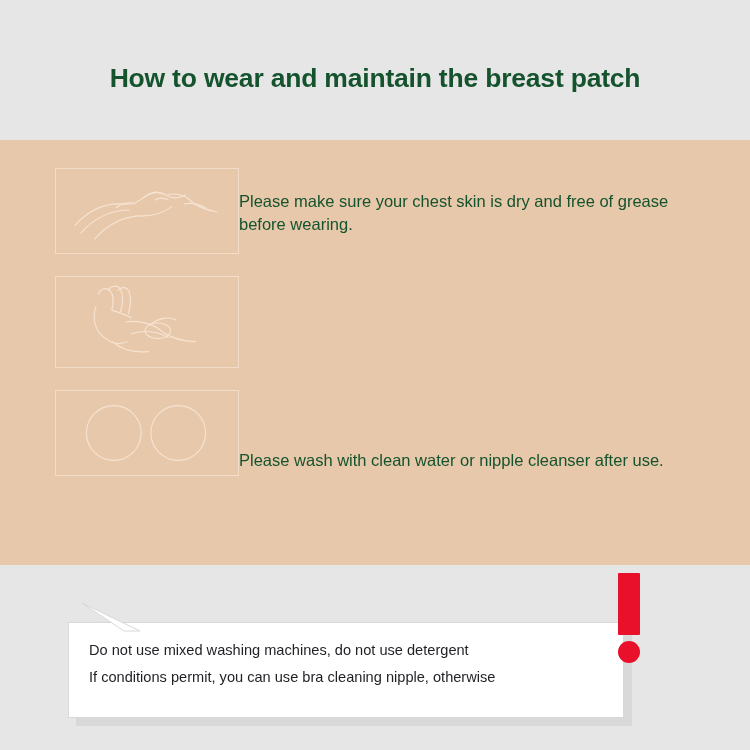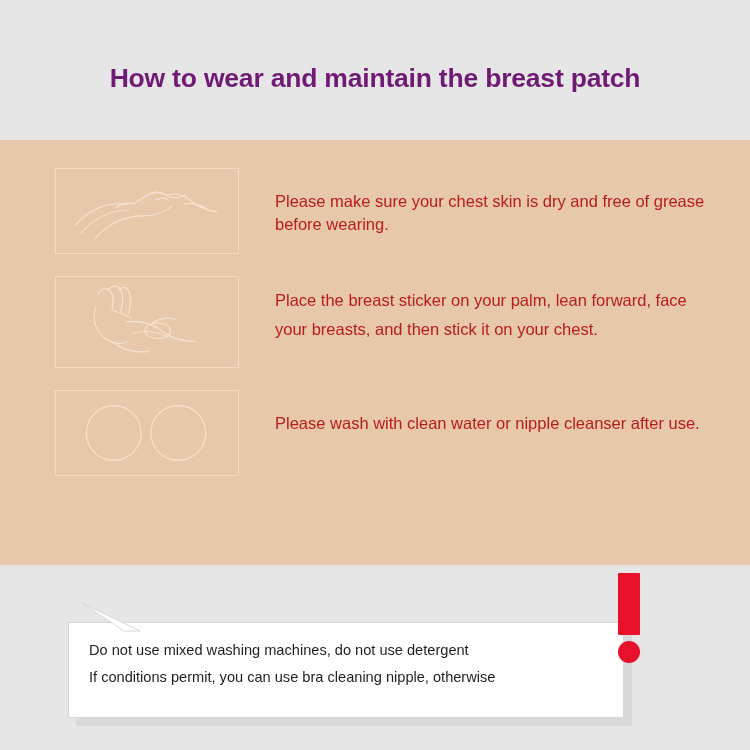--- a/index.html
+++ b/index.html
@@ -25,55 +25,54 @@
     background: #e6e6e6;
     display: flex;
     align-items: center;
     justify-content: center;
     box-sizing: border-box;
     padding-top: 16px;
   }
   .header-title {
     font-size: 26.5px;
     font-weight: bold;
-    color: #701a75;
+    color: #14532d;
     letter-spacing: -0.2px;
     text-align: center;
   }
   
   .steps-panel {
     background: #e7c8aa;
     padding: 28px 0 30px 0;
     box-sizing: border-box;
     height: 425px;
   }
   .step {
     display: flex;
     align-items: flex-start;
     margin-bottom: 22px;
   }
-  .step:last-child { margin-bottom: 0; }
+  .step:last-child { margin-bottom: 0; align-items: flex-end; }
 
   .thumb {
     width: 184px;
     height: 86px;
     margin-left: 55px;
     border: 1px solid #f3ddc8;
     box-sizing: border-box;
     position: relative;
     flex: 0 0 auto;
     overflow: hidden;
   }
   .step-2 .thumb { height: 92px; }
   .step-3 .thumb { height: 86px; }
 
   .step-text {
-    margin-left: 36px;
     margin-right: 20px;
-    color: #b91c1c;
+    color: #14532d;
     font-size: 16.5px;
     line-height: 1.38;
     max-width: 430px;
   }
   .step-2 .step-text { line-height: 1.75; }
   .step-3 .step-text { line-height: 1.85; }
   .step-1 .step-text { padding-top: 22px; }
   .step-2 .step-text { padding-top: 10px; }
   .step-3 .step-text { padding-top: 18px; }
 
@@ -171,21 +170,20 @@
           <path d="M62 14 C66 9, 72 10, 74 16 C76 22, 75 30, 73 38"></path>
           <path d="M40 30 C36 40, 38 52, 46 60 C54 68, 64 70, 72 66"></path>
           <path d="M56 34 C62 36, 70 38, 76 42"></path>
           <path d="M70 46 C84 44, 98 48, 108 56 C116 62, 128 66, 142 66"></path>
           <path d="M76 58 C90 54, 104 56, 114 62"></path>
           <path d="M96 48 C104 42, 114 40, 122 44"></path>
           <ellipse cx="103" cy="55" rx="13" ry="8"></ellipse>
           <path d="M56 66 C66 74, 80 78, 94 76"></path>
         </svg>
       </div>
-      <div class="step-text">Place the breast sticker on your palm, lean forward, face your breasts, and then stick it on your chest.</div>
     </div>
 
     <div class="step step-3">
       <div class="thumb">
         <svg viewBox="0 0 184 86" fill="none" stroke="#f6e3d2" stroke-width="1.2">
           <circle cx="58" cy="43" r="28"></circle>
           <circle cx="124" cy="43" r="28"></circle>
         </svg>
       </div>
       <div class="step-text">Please wash with clean water or nipple cleanser after use.</div>

